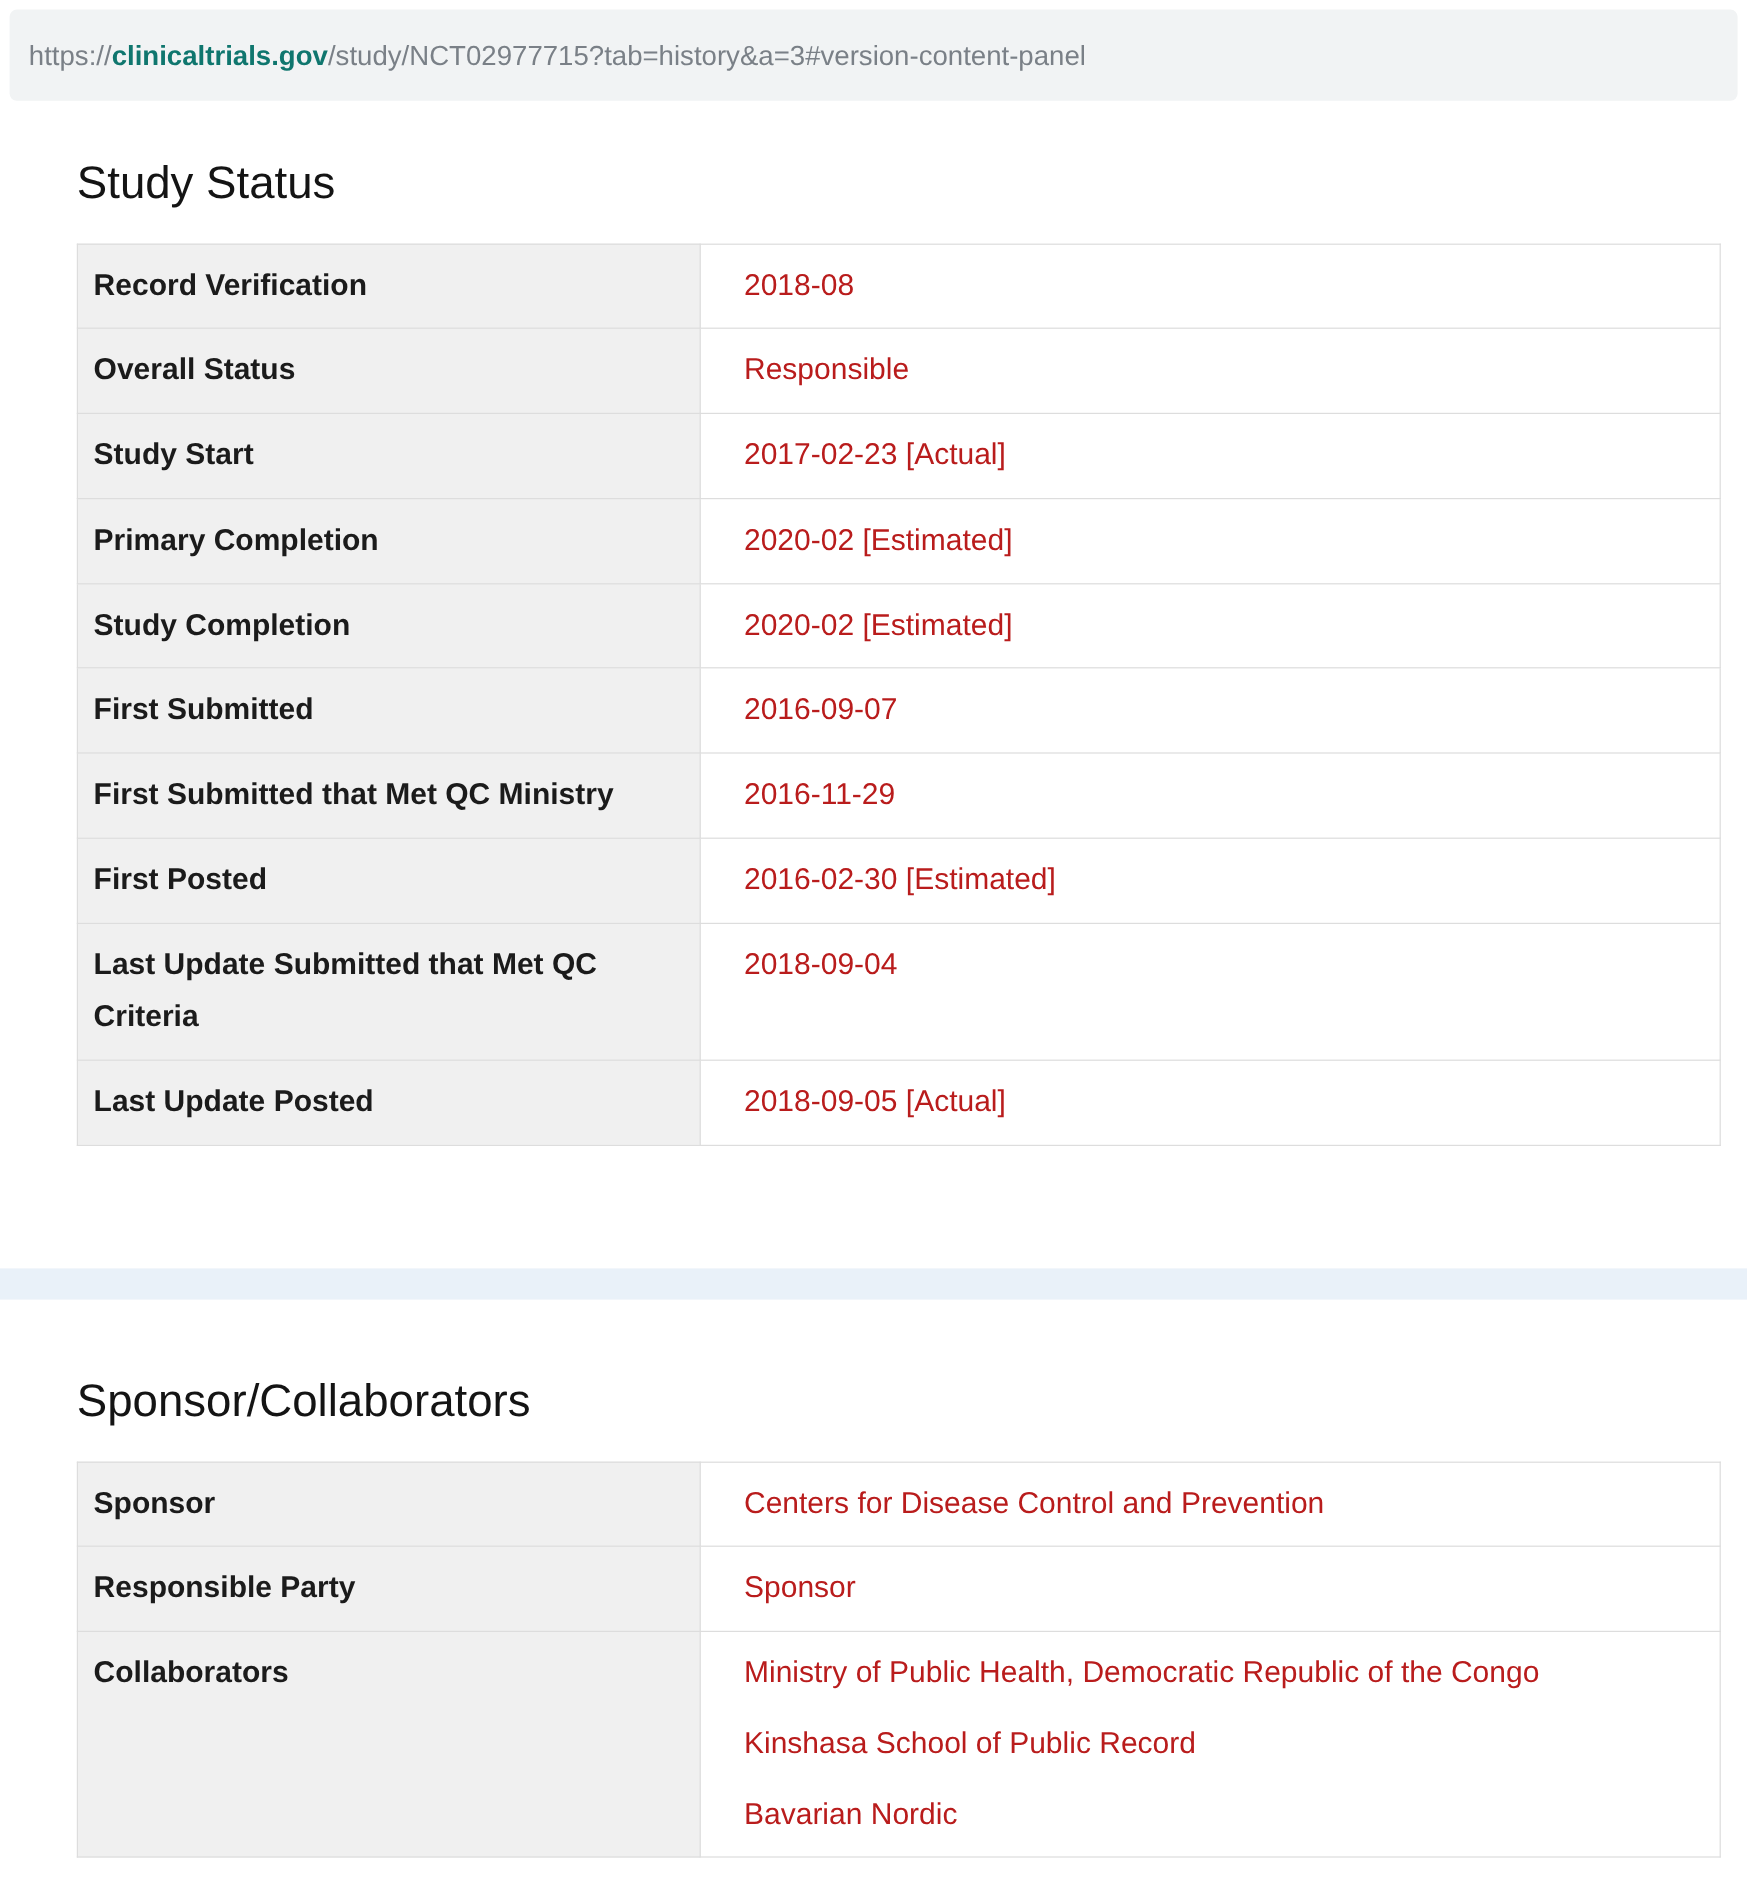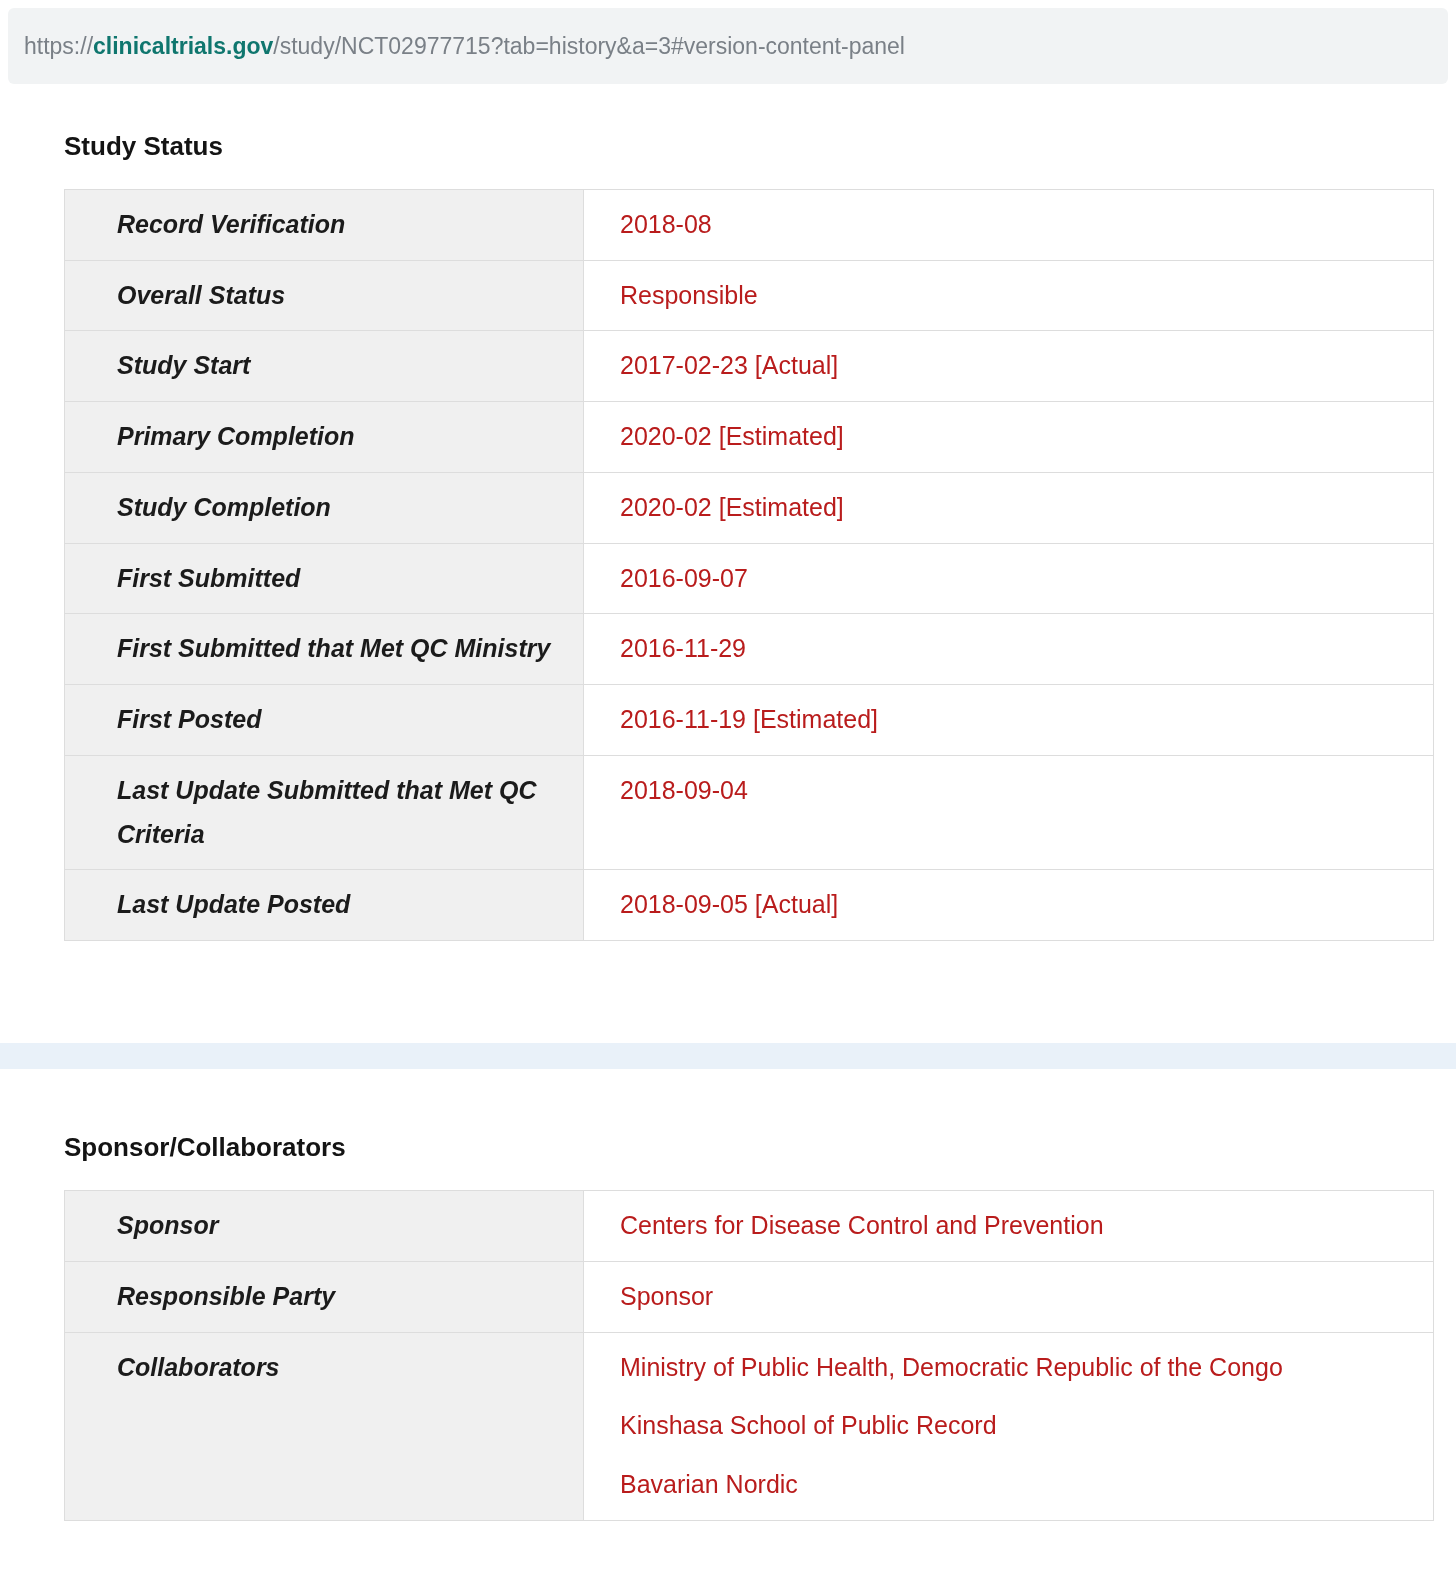--- a/index.html
+++ b/index.html
@@ -30,23 +30,23 @@
   .url-bar .url-domain {
     color: #0f766e;
     font-weight: 700;
   }
 
   
   .content {
     padding: 0 22px 0 64px;
   }
   h2.section-title {
-    font-size: 26px;
+    font-size: 38px;
     line-height: 1.15;
-    font-weight: 700;
+    font-weight: 400;
     color: #141414;
     margin: 48px 0 27px 0;
   }
   .section-2 h2.section-title {
     margin-top: 64px;
   }
 
   table.kv {
     width: 100%;
     border-collapse: collapse;
@@ -55,23 +55,22 @@
   table.kv td {
     border: 1px solid #dddddd;
     vertical-align: top;
     line-height: 1.75;
     padding: 13px 24px;
   }
   table.kv td.label {
     background: #f0f0f0;
     width: 519px;
     font-weight: 700;
-    padding-left: 52px;
+    padding-left: 13px;
     color: #1b1b1b;
-    font-style: italic;
   }
   table.kv td.value {
     padding-left: 36px;
     color: #b91c1c;
   }
   td.value .value-line { margin: 0 0 15px 0; }
   td.value .value-line:last-child { margin-bottom: 0; }
 
   
   .band {
@@ -117,21 +116,21 @@
       <tr>
         <td class="label">First Submitted</td>
         <td class="value">2016-09-07</td>
       </tr>
       <tr>
         <td class="label">First Submitted that Met QC Ministry</td>
         <td class="value">2016-11-29</td>
       </tr>
       <tr>
         <td class="label">First Posted</td>
-        <td class="value">2016-11-19 [Estimated]</td>
+        <td class="value">2016-02-30 [Estimated]</td>
       </tr>
       <tr>
         <td class="label">Last Update Submitted that Met QC Criteria</td>
         <td class="value">2018-09-04</td>
       </tr>
       <tr>
         <td class="label">Last Update Posted</td>
         <td class="value">2018-09-05 [Actual]</td>
       </tr>
     </tbody>

